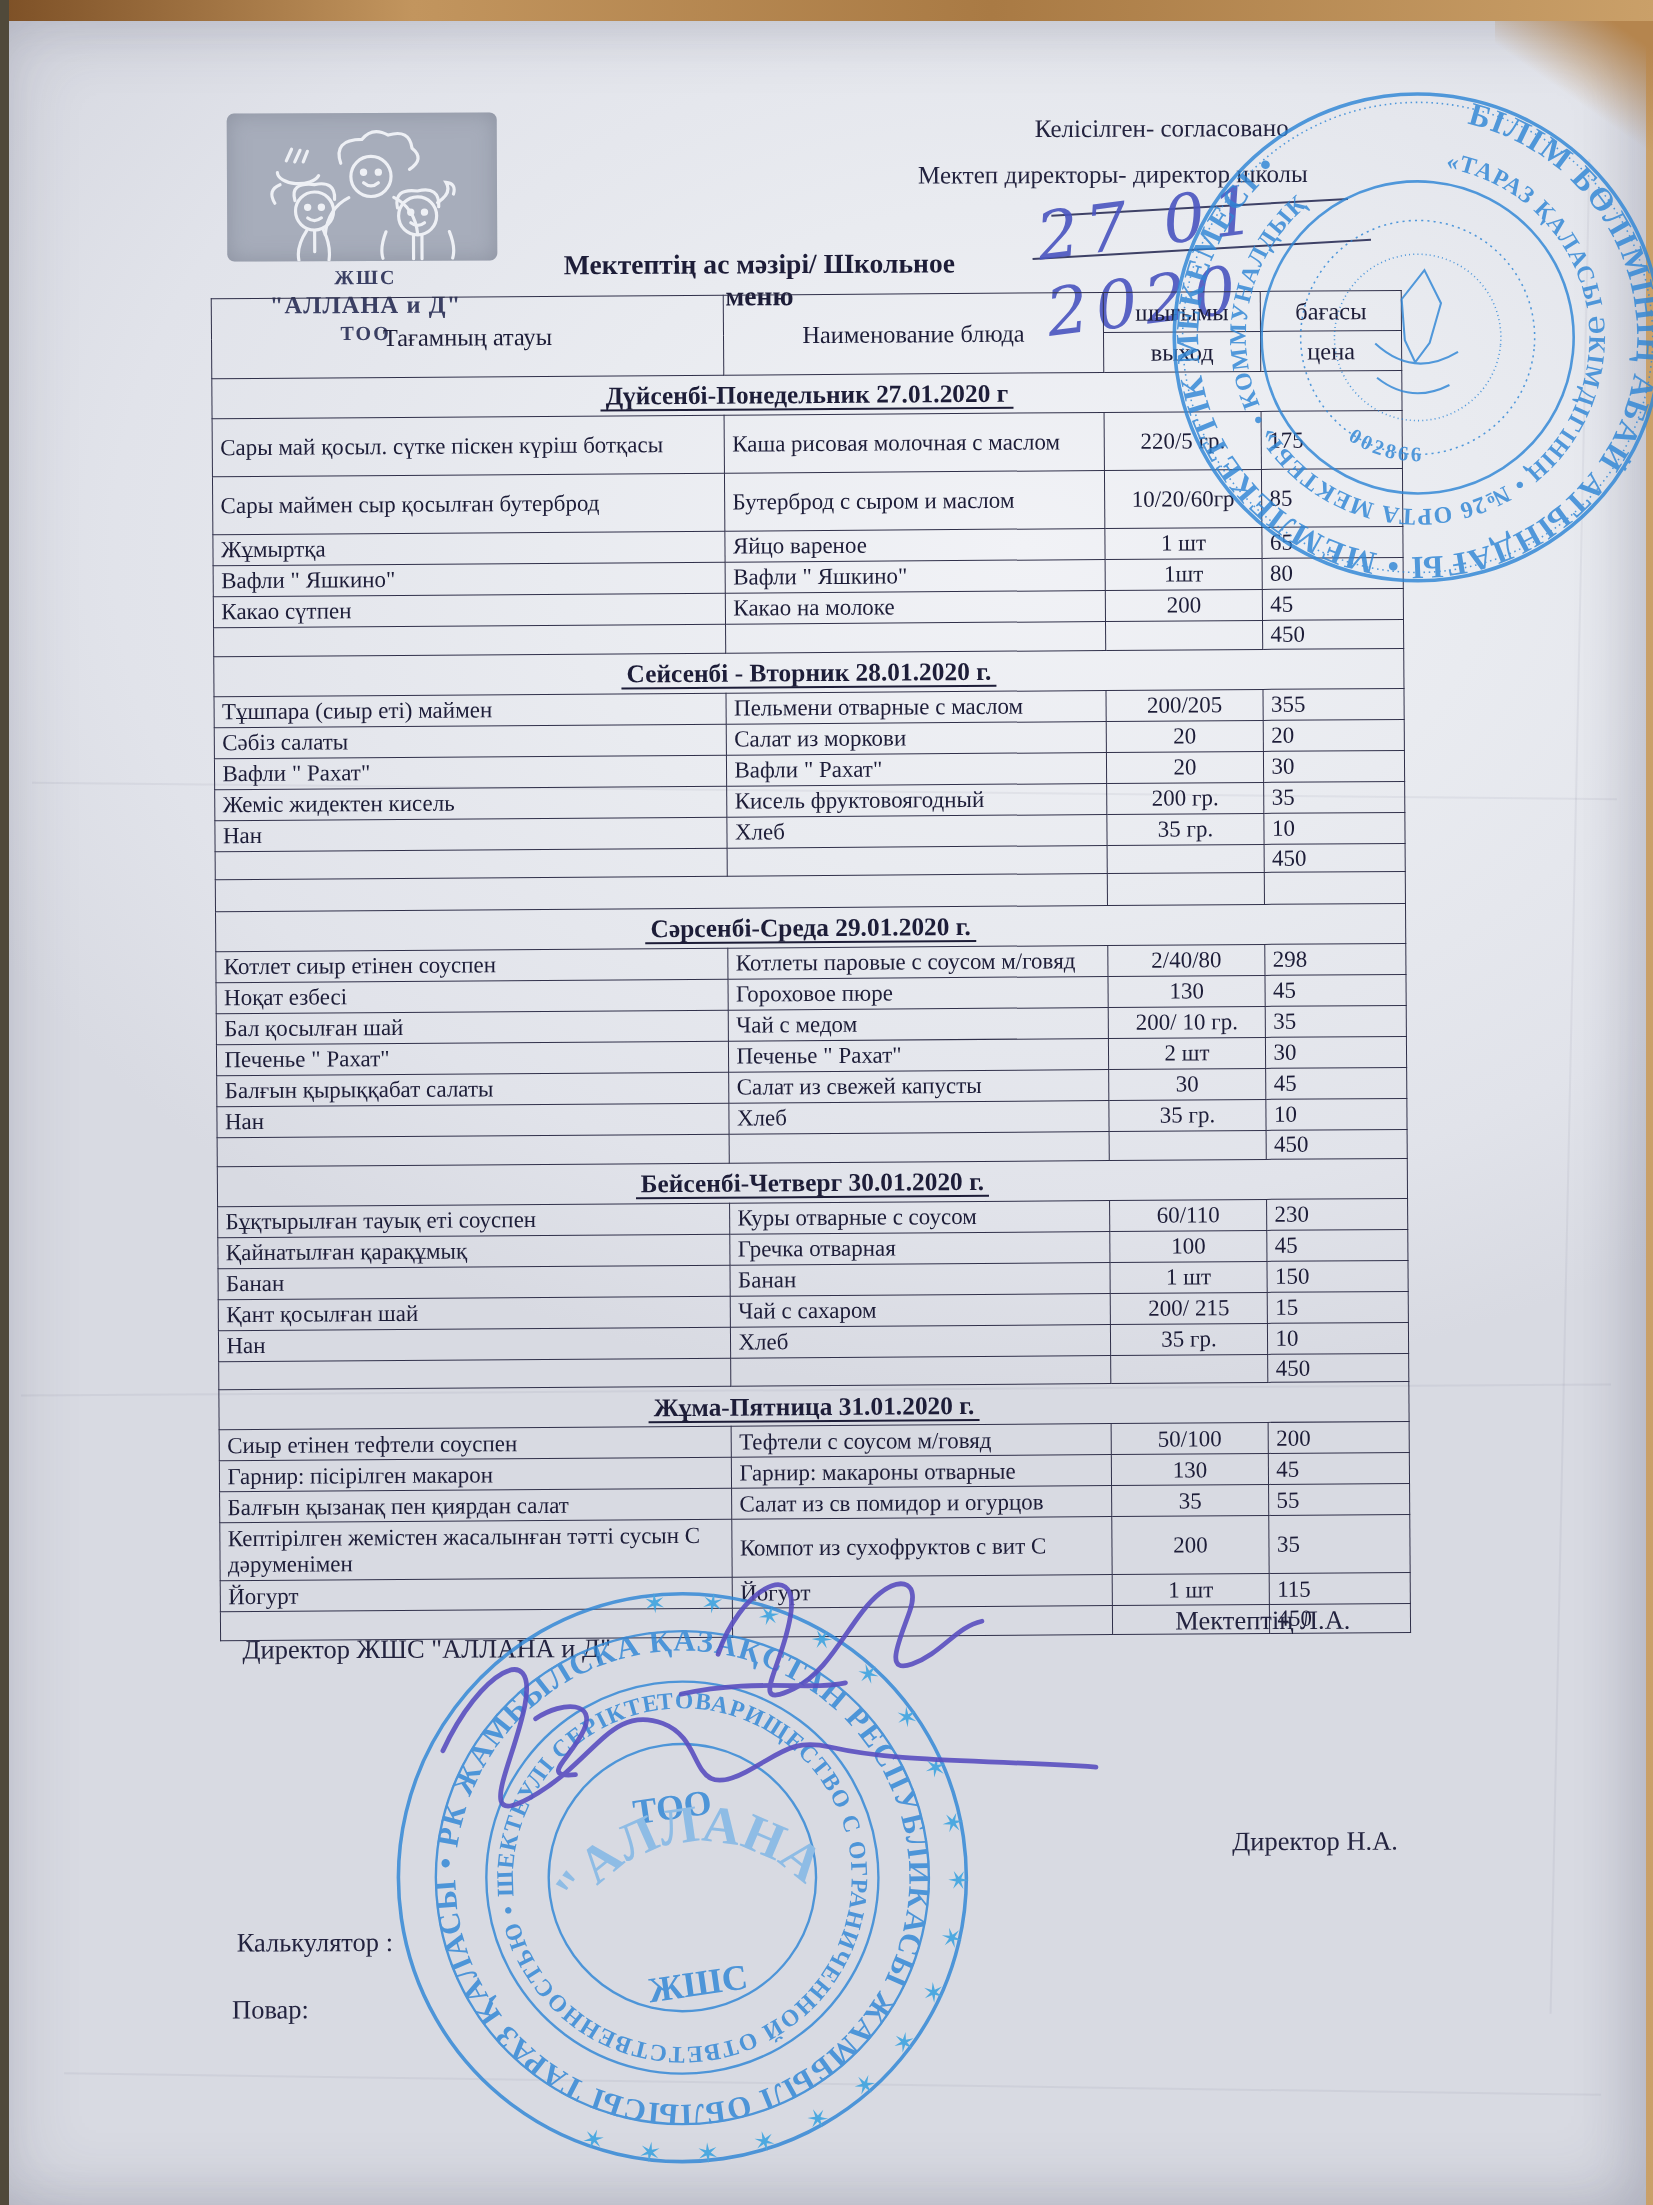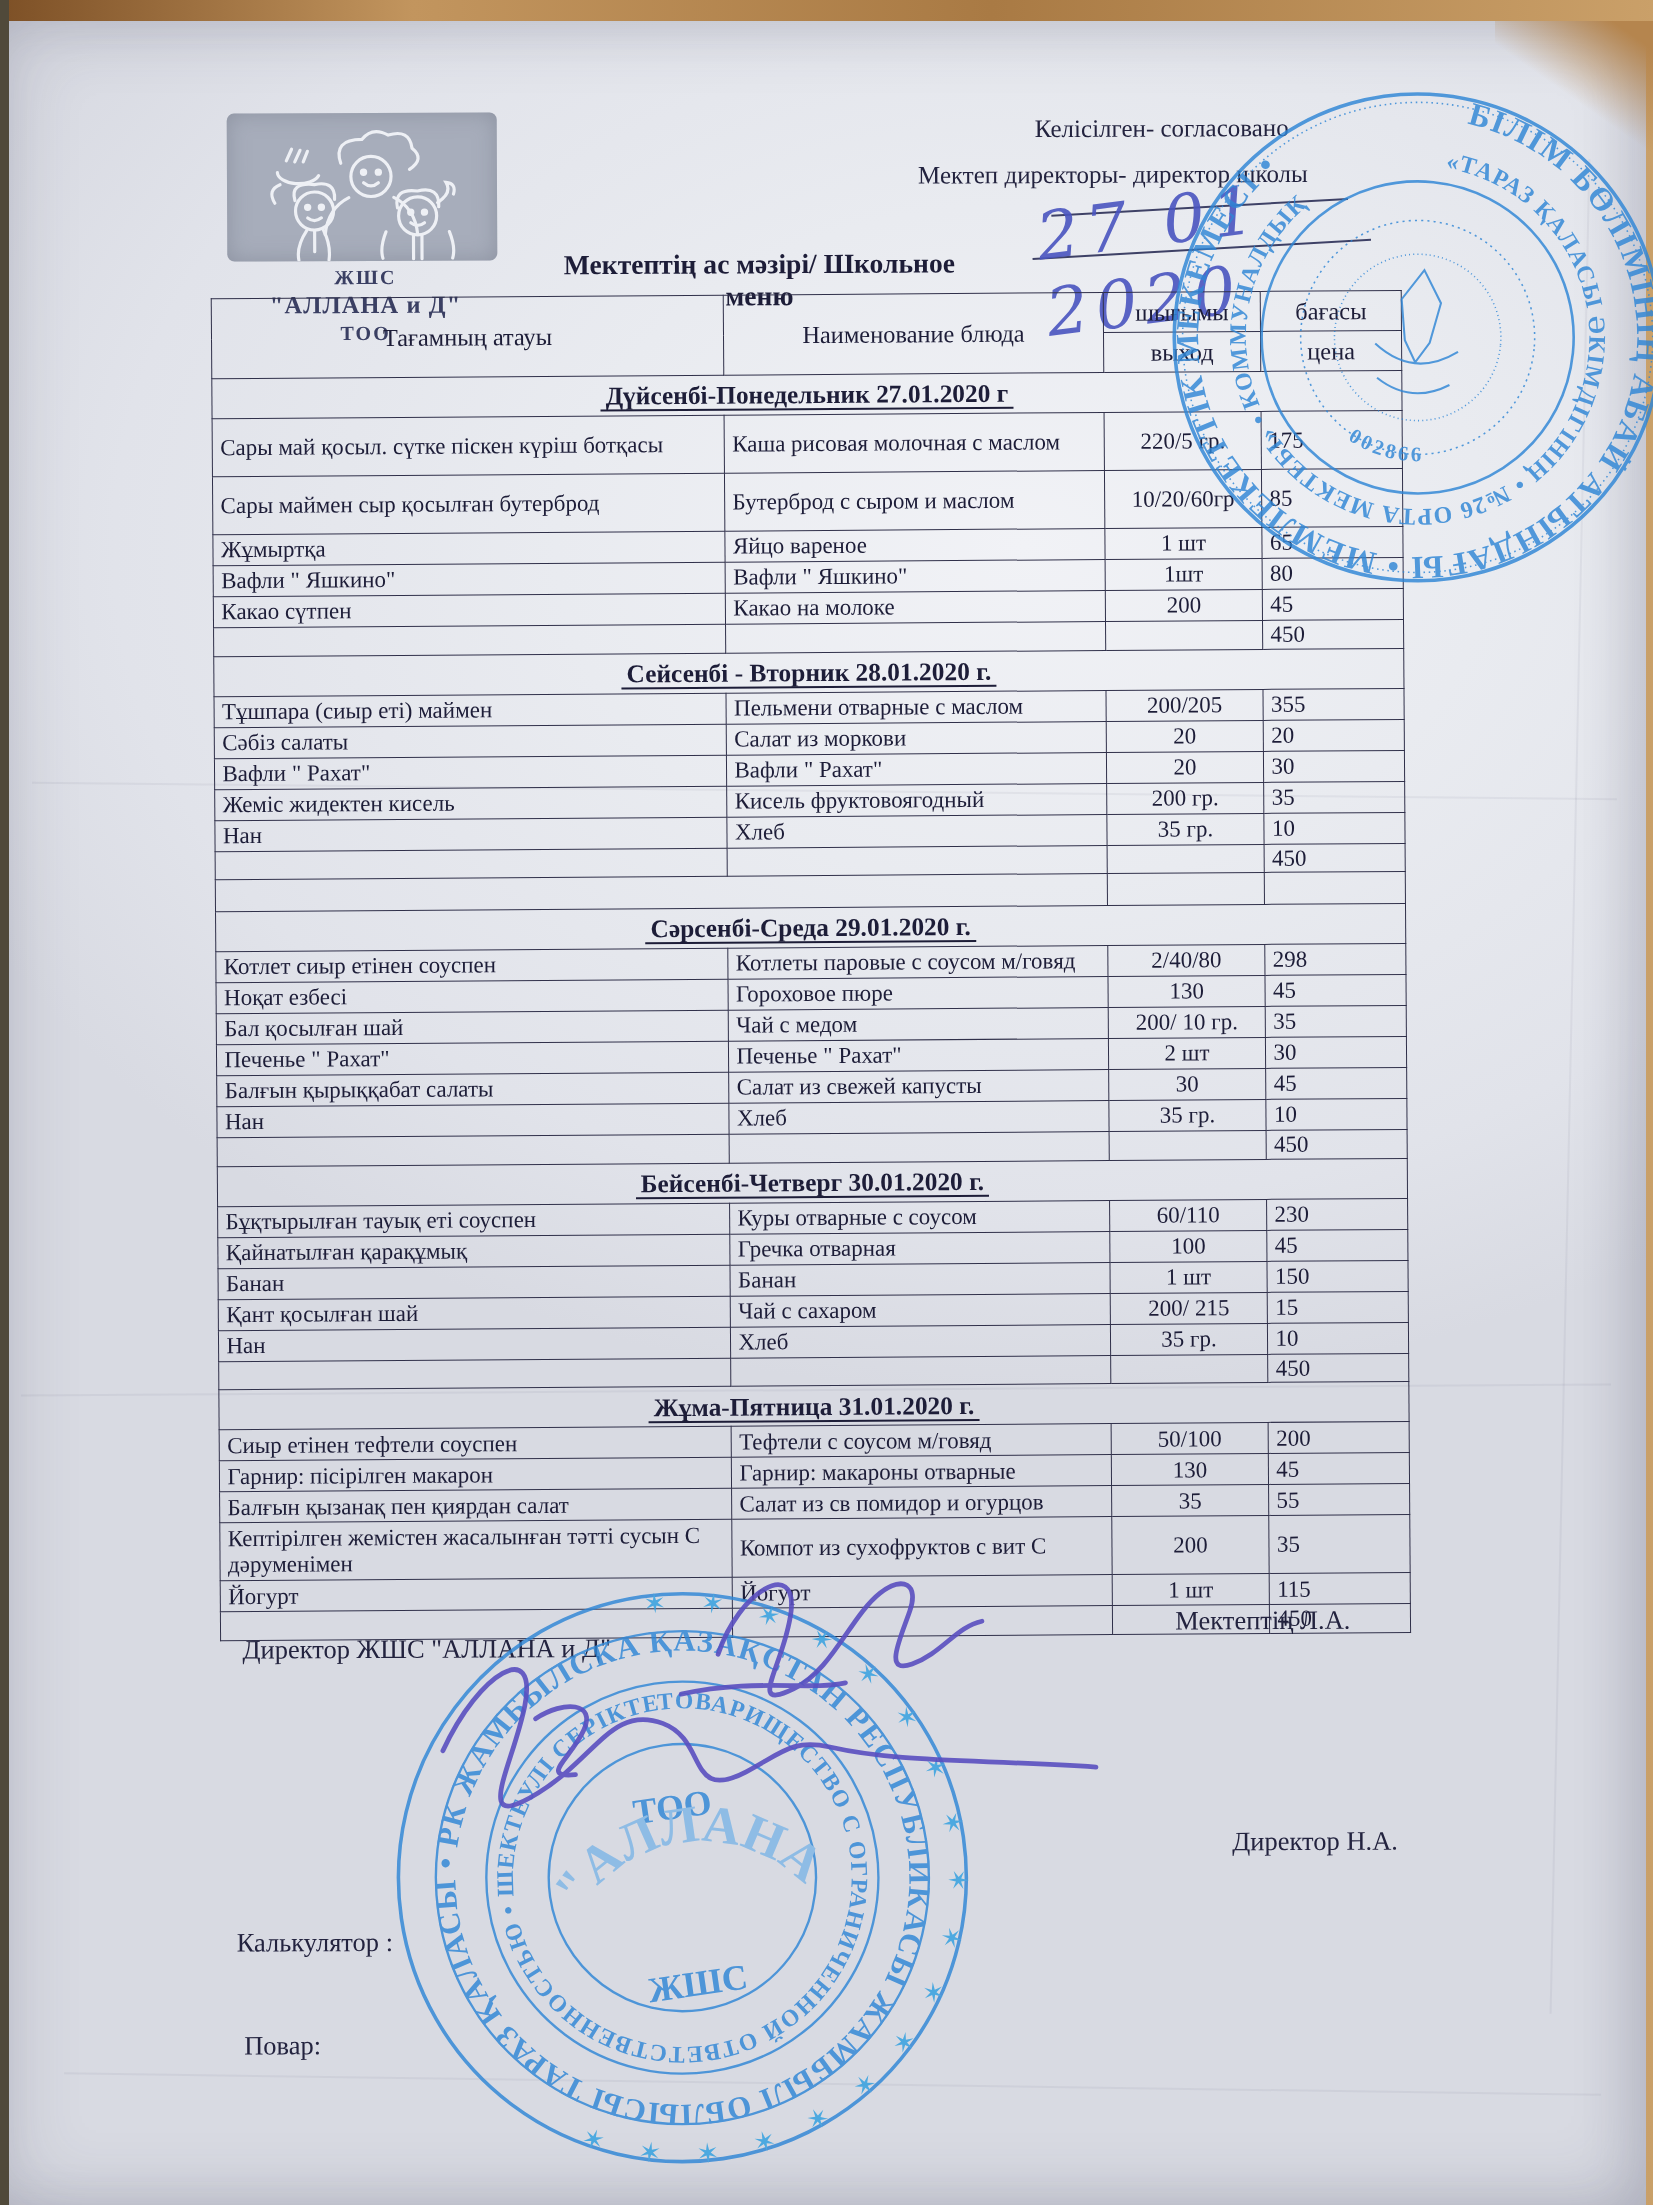--- a/index.html
+++ b/index.html
@@ -60,21 +60,21 @@
   td.cell-kk,td.cell-ru{text-align:left;}
   td.cell-out{text-align:center;}
   td.cell-price{text-align:left;padding-right:5.3px;}
   tr.total-row td{height:27.6px;}
   tr.spacer-row td{height:31px;}
 
   
   .f-label{position:absolute;color:#23233f;font-size:26.5px;}
   .dir-label{left:240px;top:1632px;}
   .calc-label{left:233px;top:1925px;}
-  .cook-label{left:240px;top:1992px;margin-top:36px;}
+  .cook-label{left:228px;top:1992px;}
   .dir-name{left:1173px;top:1607px;}
   .calc-name{left:1229px;top:1828px;}
 
   
   svg.stamp{position:absolute;opacity:.82;}
   .stamp-top{left:1161px;top:80px;width:520px;height:520px;transform:rotate(6deg);}
   .stamp-bottom{left:382px;top:1580px;width:594px;height:594px;transform:rotate(-8deg);}
   svg.ink{position:absolute;left:0;top:0;width:1654px;height:2205px;pointer-events:none;}
 </style>
 </head>

